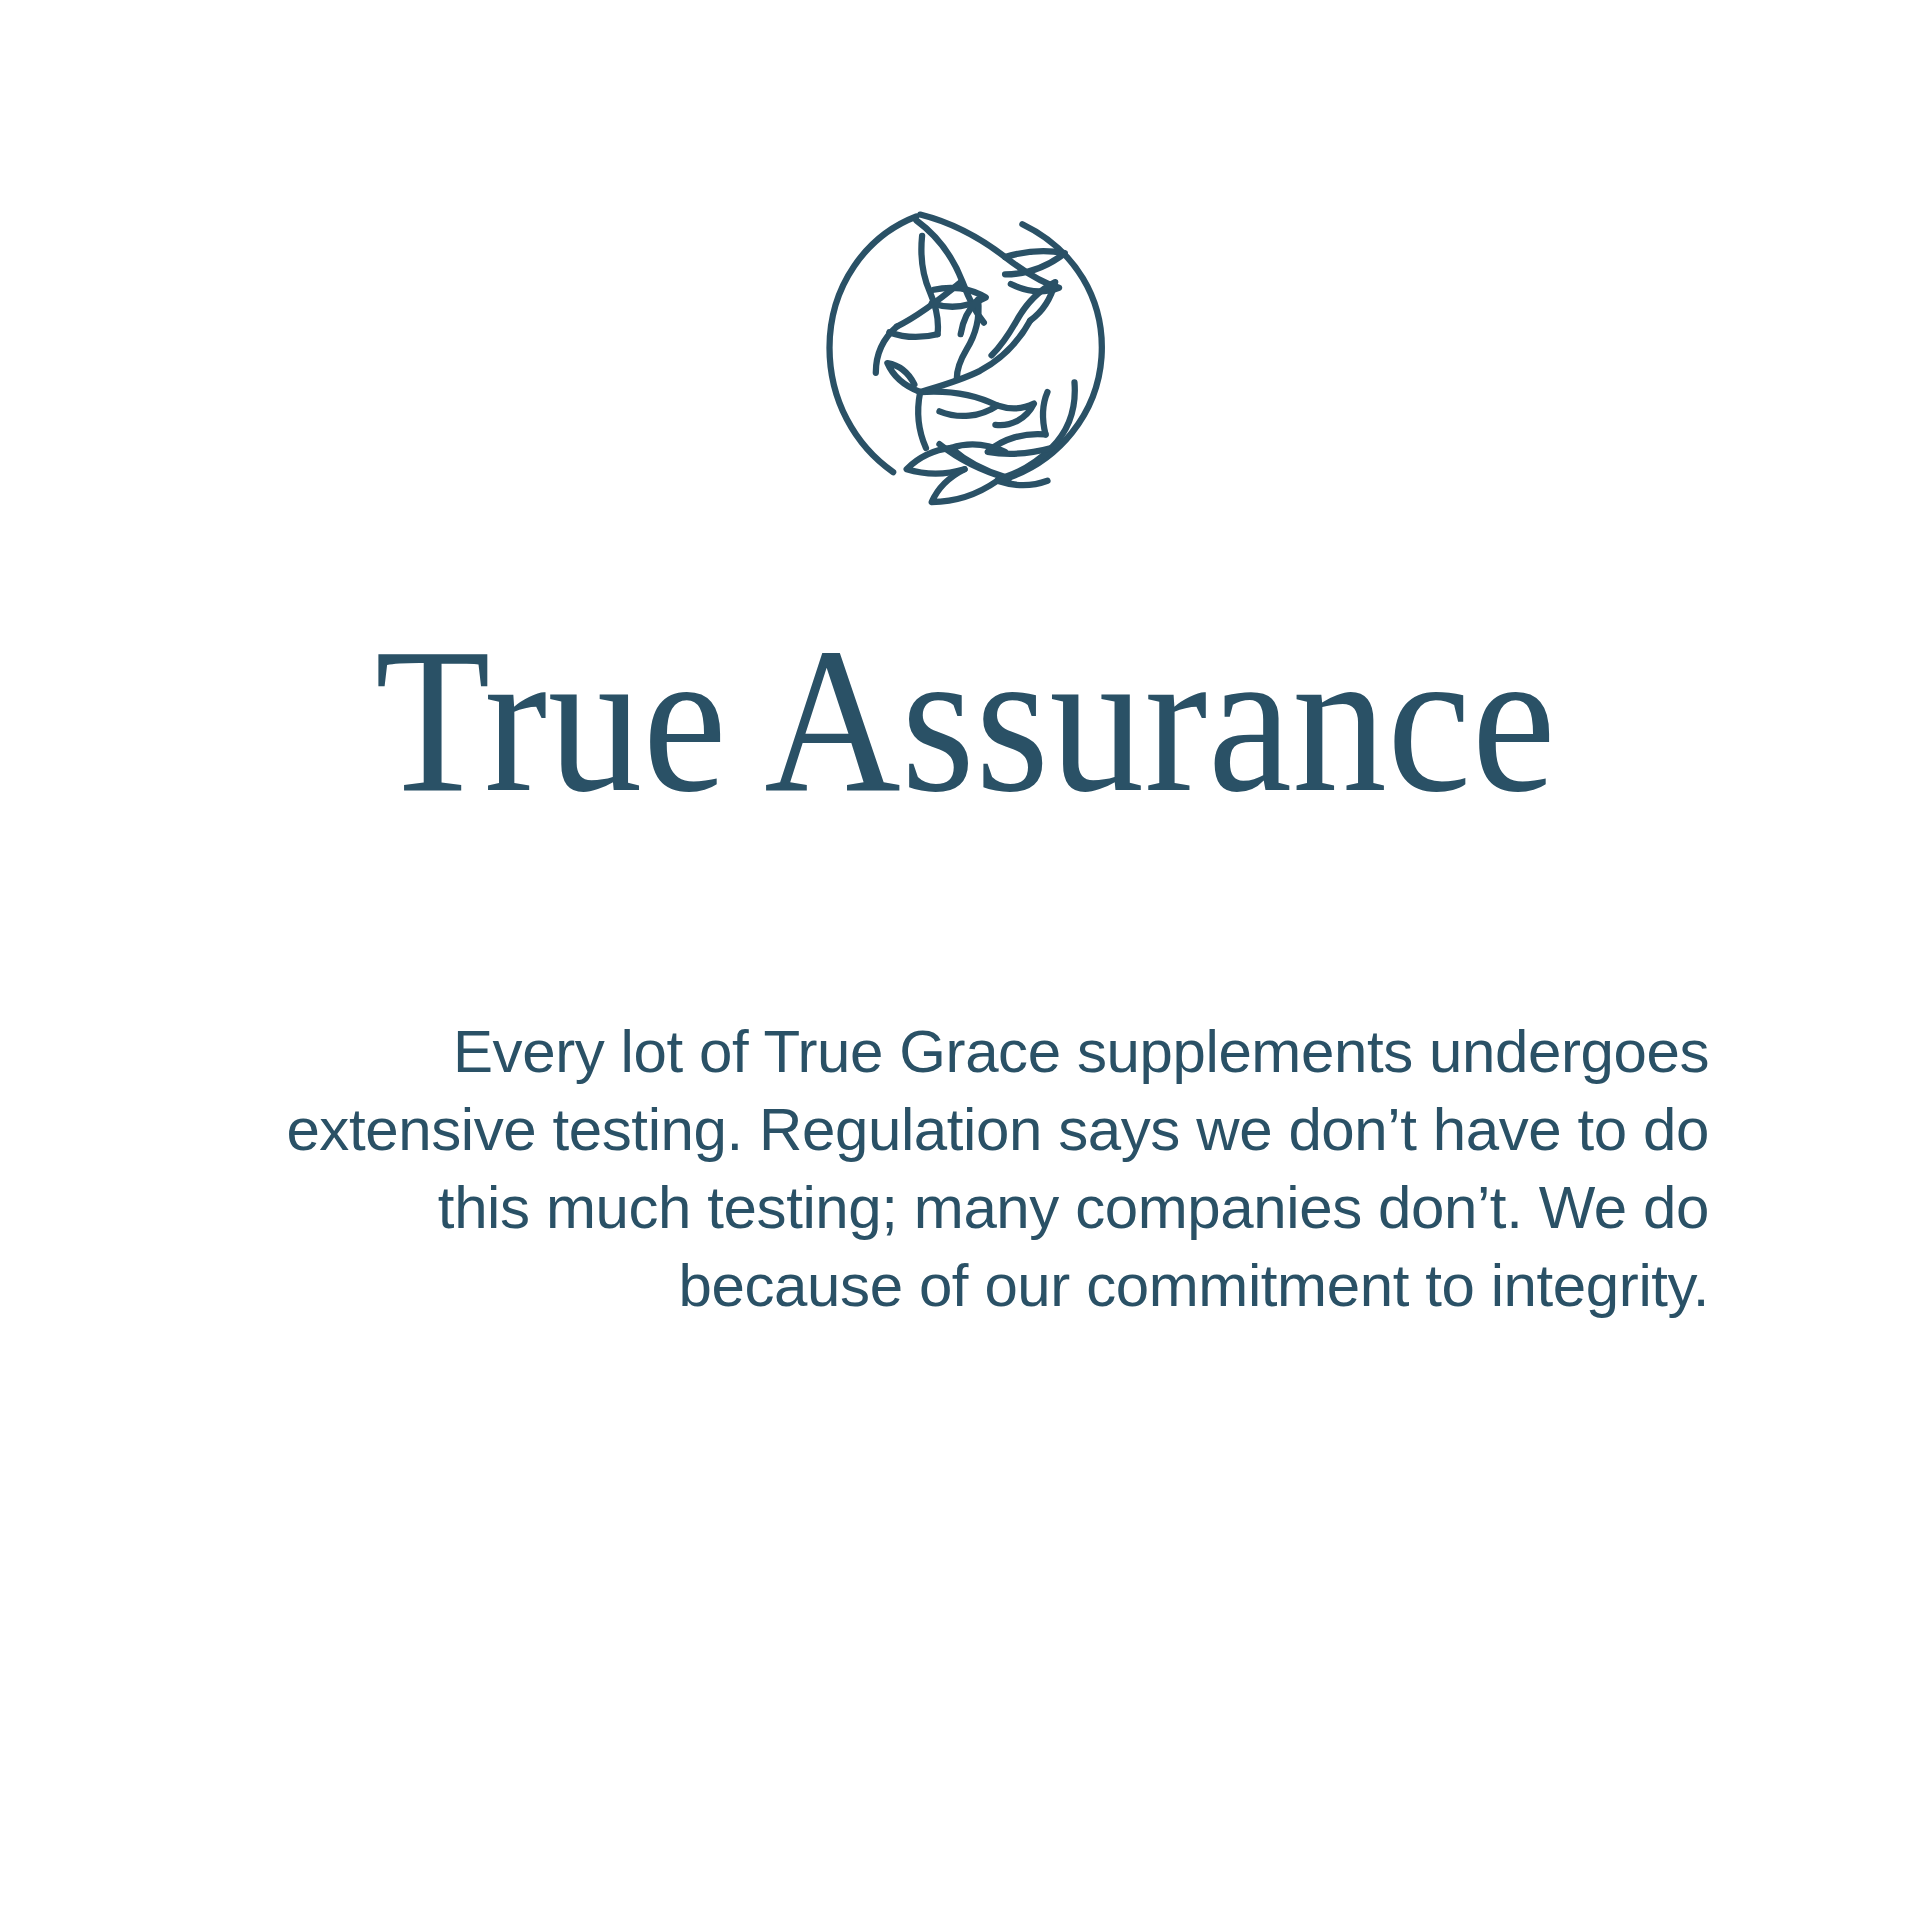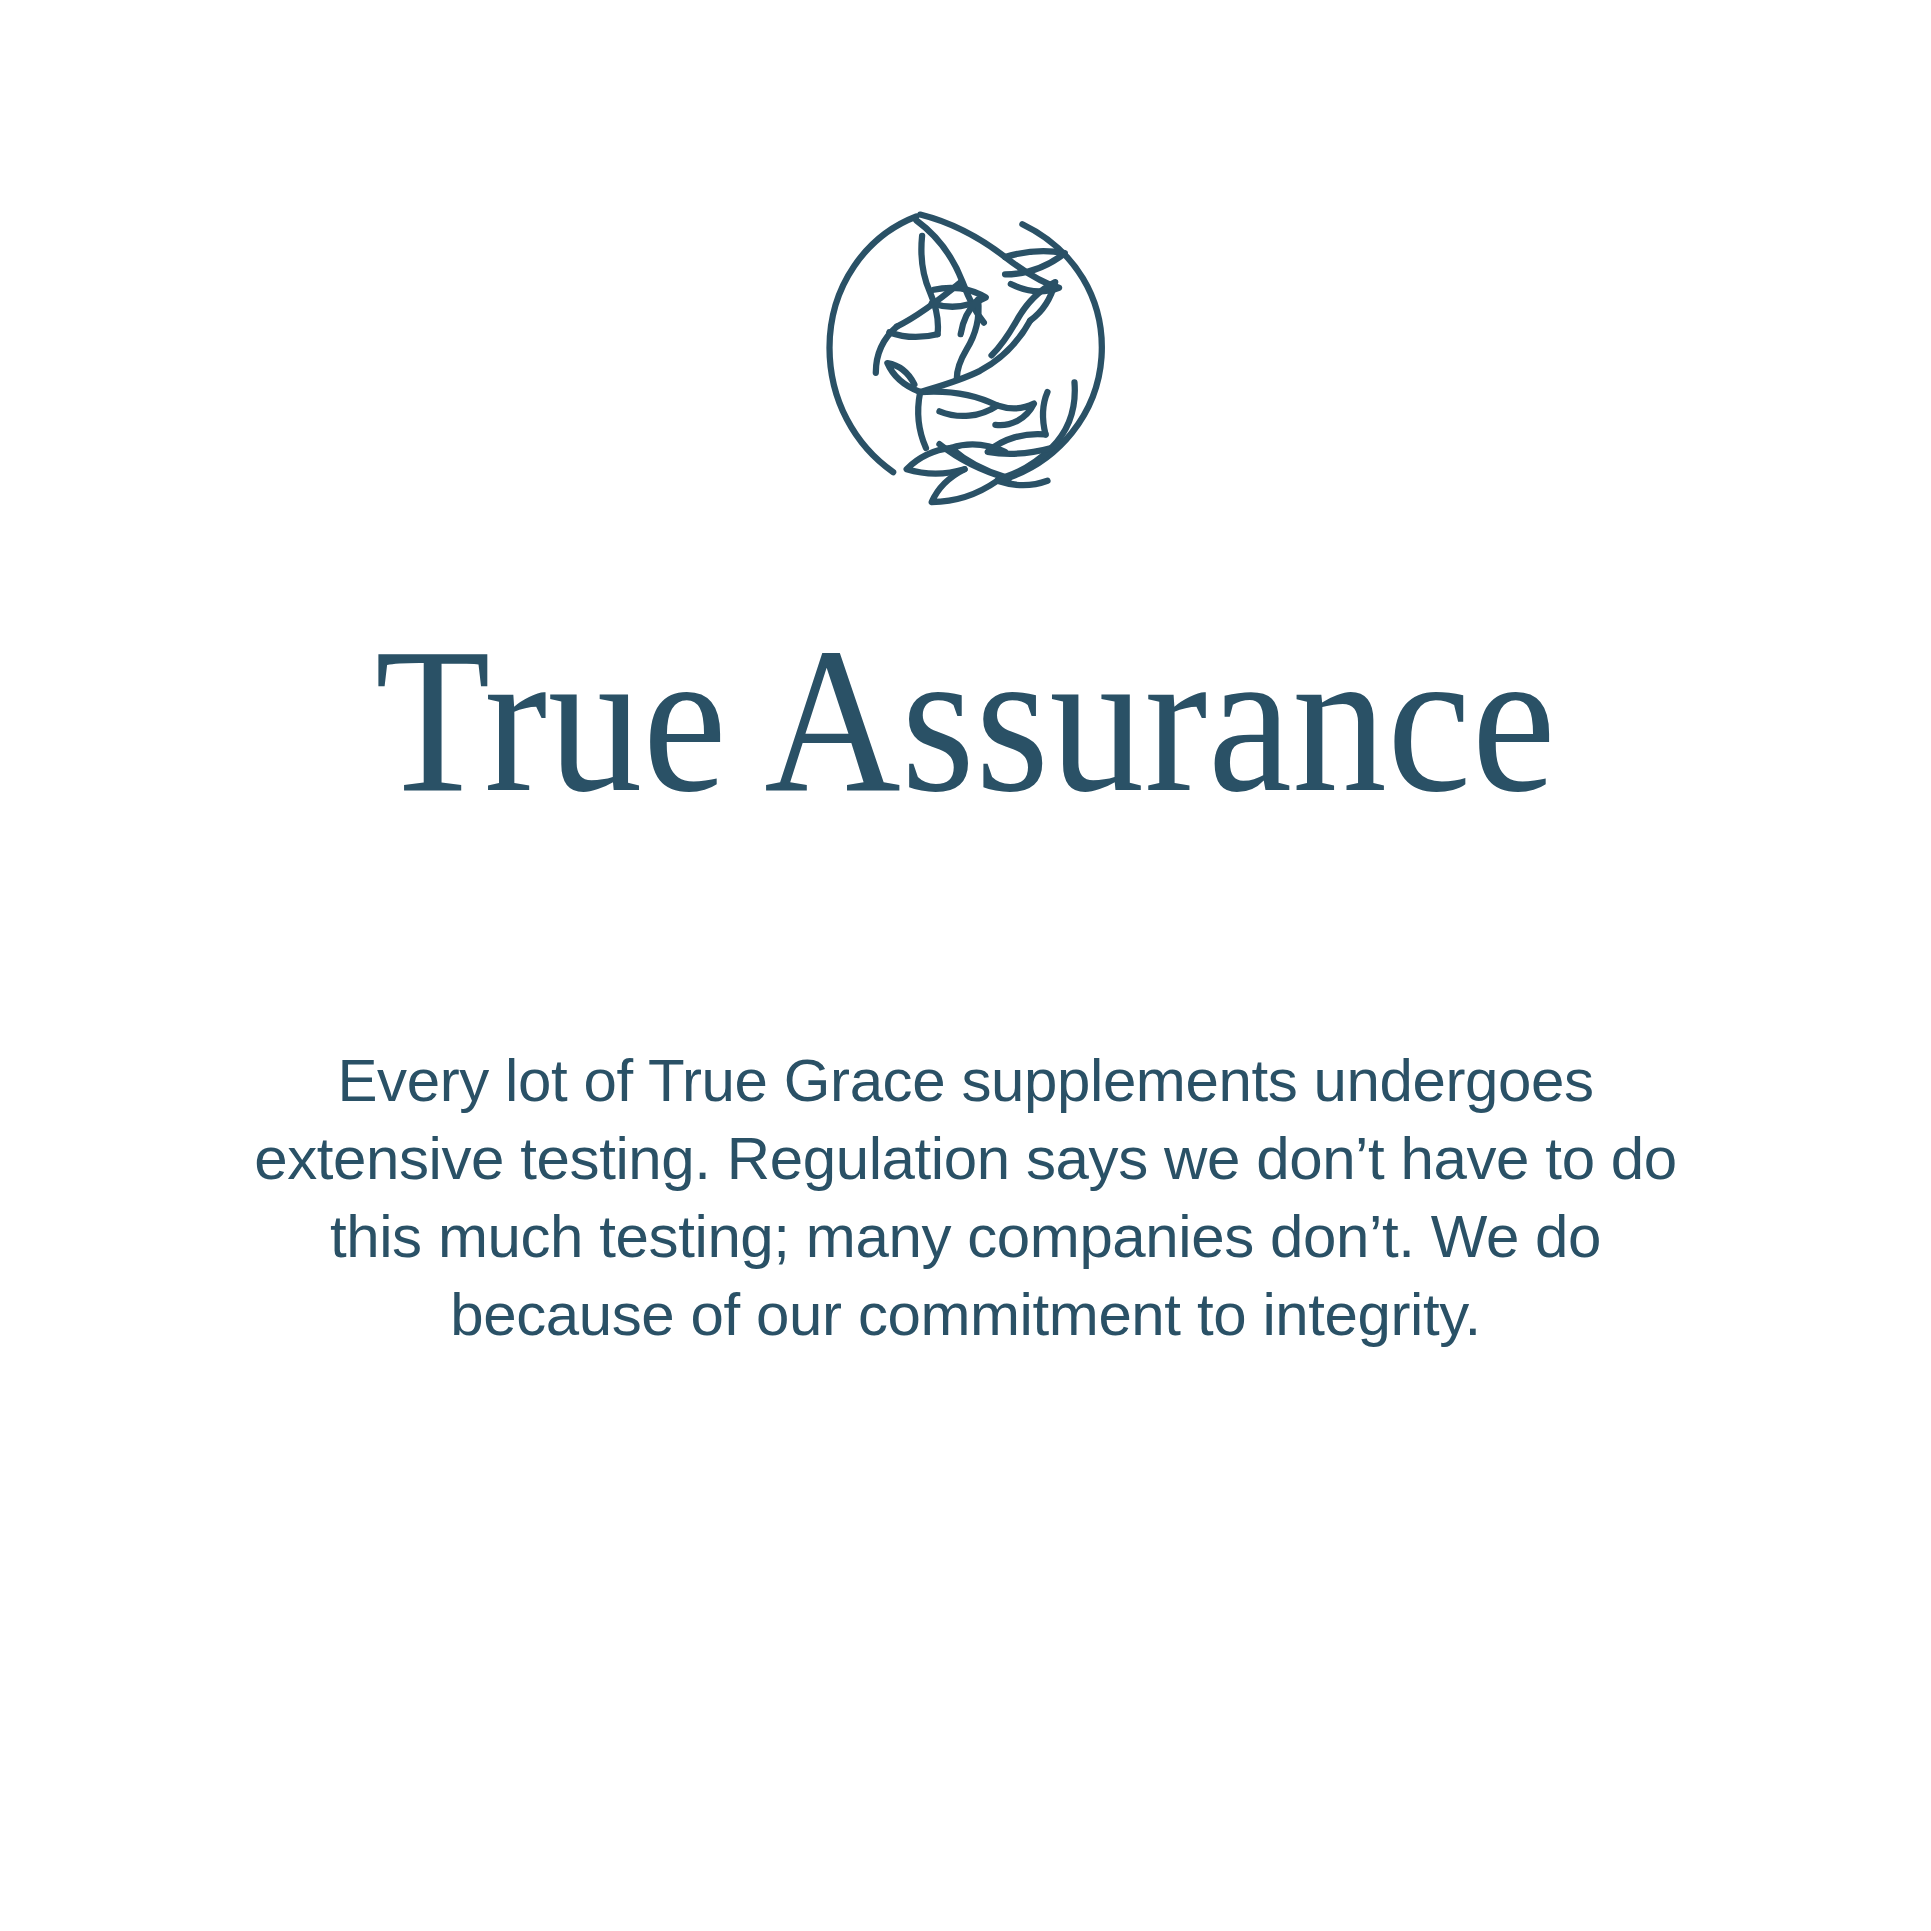--- a/index.html
+++ b/index.html
@@ -48,23 +48,23 @@
     line-height: 1.0;
     letter-spacing: 0.5px;
     text-align: center;
     white-space: nowrap;
     transform: scaleY(1.10);
     transform-origin: center top;
   }
 
   
   .body-copy {
-    margin-top: 110px;
+    margin-top: 81px;
     width: 1487px;
-    text-align: center;
+    text-align: right;
     color: #2A5166;
     font-family: "Liberation Sans", sans-serif;
     font-weight: 400;
     font-size: 60px;
     line-height: 1.30;
     letter-spacing: -0.4px;
   }
   .body-copy p {
     margin: 0;
   }

